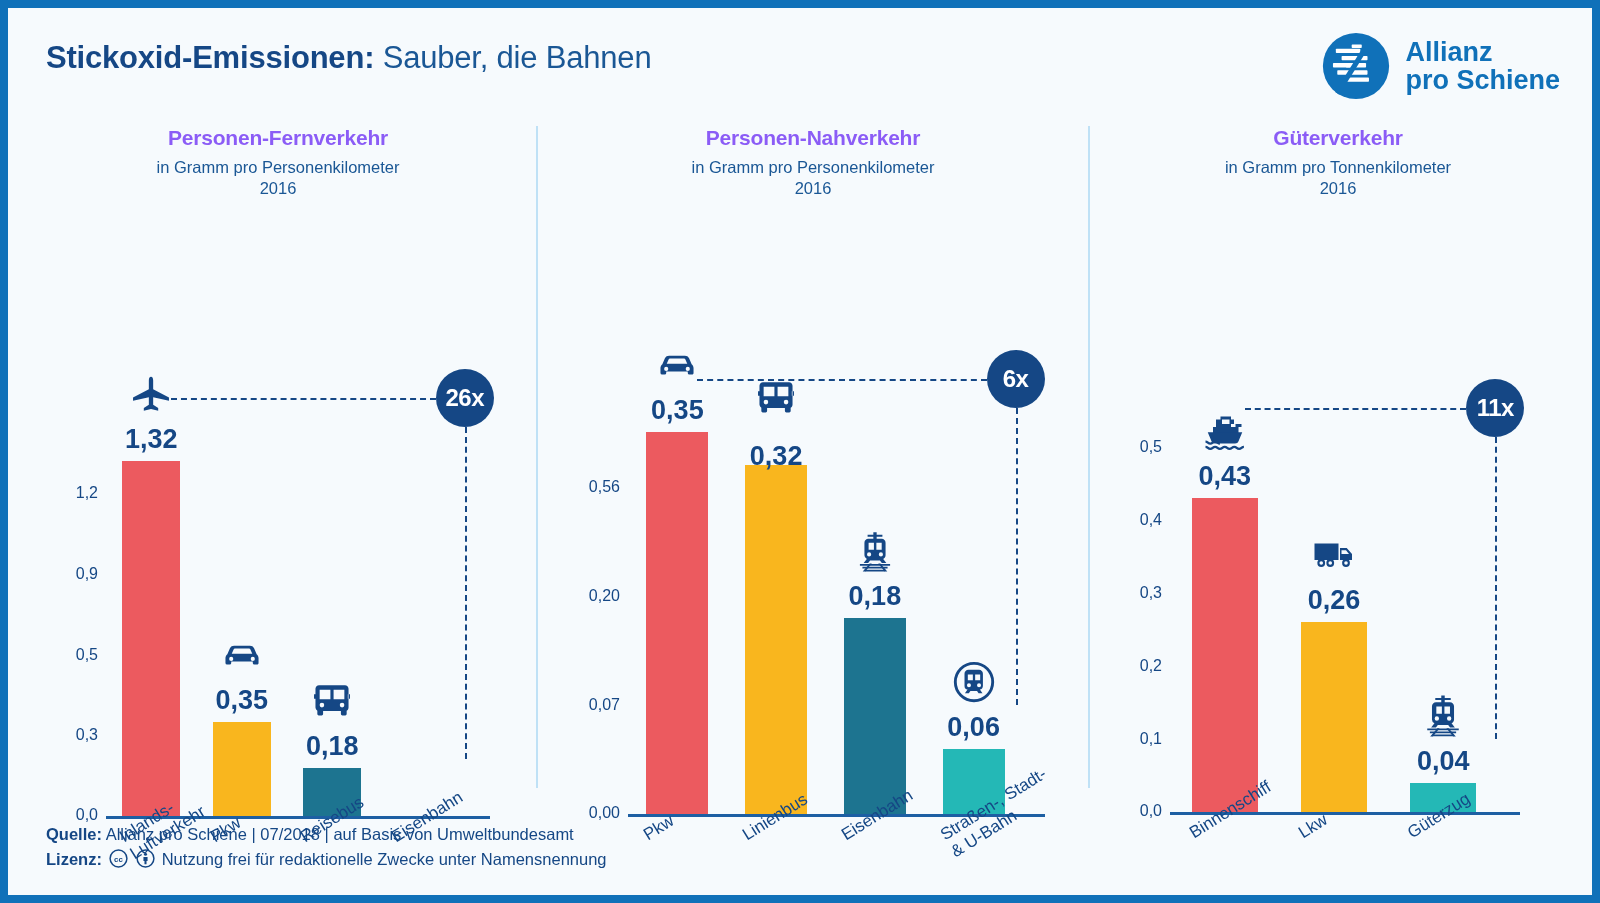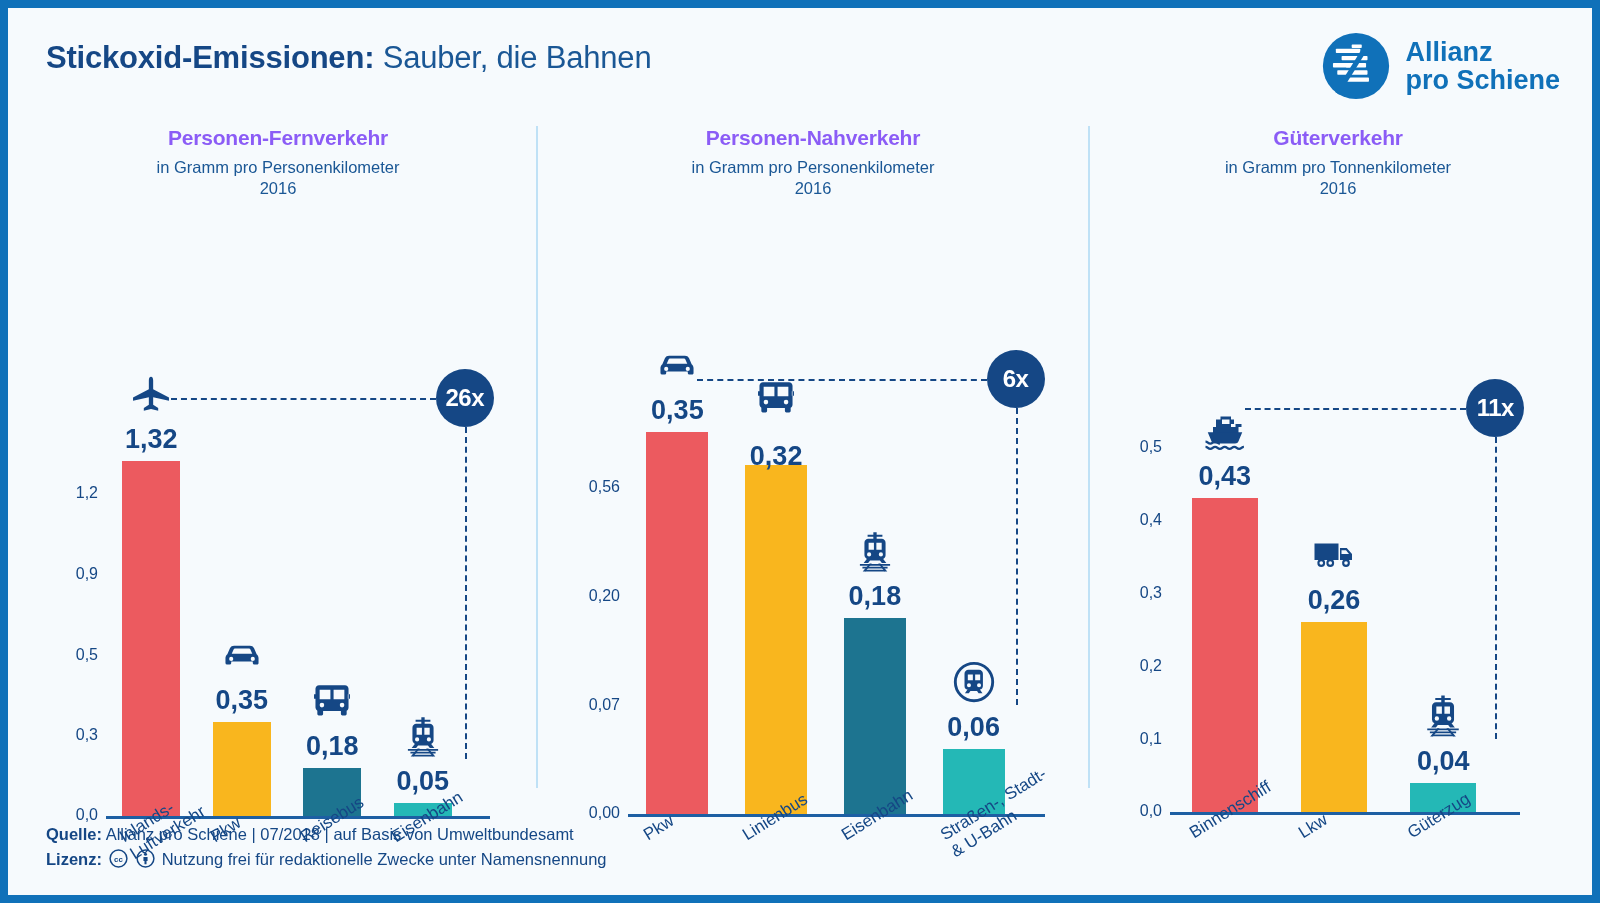--- a/index.html
+++ b/index.html
@@ -159,31 +159,20 @@
           <div class="bar-value" style="bottom: 54.4138px;">0,18</div>
           <div class="bar-icon" style="bottom: 92.4138px; height: 46px;"><svg width="46" height="46" viewBox="0 0 64 64">
               <g fill="#154785">
                 <path d="M14 10h36c2.8 0 5 2.2 5 5v26c0 2-1 3.6-2.6 4.4V50a2 2 0 0 1-2 2h-4a2 2 0 0 1-2-2v-4H19.6v4a2 2 0 0 1-2 2h-4a2 2 0 0 1-2-2v-4.6A5 5 0 0 1 9 41V15c0-2.8 2.2-5 5-5zm.8 6.4v13.2h15V16.4zm19.4 0v13.2h15V16.4zM10 22.5v6.5H7v-6.5zm44 0v6.5h3v-6.5zM18 34.5a3.2 3.2 0 1 0 0 6.4 3.2 3.2 0 0 0 0-6.4zm28 0a3.2 3.2 0 1 0 0 6.4 3.2 3.2 0 0 0 0-6.4z"></path>
               </g>
             </svg></div>
         </div>
         <div class="cat-label" style="left: 269.25px; top: 704px;">
           <div>Reisebus</div>
         </div>
-        <div style="position: absolute; left: 365.75px; top: 300px; width: 58px; height: 390px;">
-          <div class="bar" style="left: 0px; width: 58px; height: 13.4483px; background: rgb(36, 184, 182);"></div>
-          <div class="bar-value" style="bottom: 19.4483px;">0,05</div>
-          <div class="bar-icon" style="bottom: 57.4483px; height: 46px;"><svg width="46" height="46" viewBox="0 0 64 64">
-              <g fill="#154785">
-                <path d="M29.7 6h4.6v3.4h8v2.6h-8V15h7c3 0 5.4 2.4 5.4 5.4V38c0 2.3-1.4 4.2-3.3 5l4.4 5.6h-6.3l-2.6-3.4H25.1l-2.6 3.4h-6.3l4.4-5.6A5.4 5.4 0 0 1 17.3 38V20.4c0-3 2.4-5.4 5.4-5.4h7v-3h-8V9.4h8zm-6.6 14.6v9.8h7.4v-9.8zm10.8 0v9.8h7.4v-9.8zM23.8 33.8a2.9 2.9 0 1 0 0 5.8 2.9 2.9 0 0 0 0-5.8zm16.4 0a2.9 2.9 0 1 0 0 5.8 2.9 2.9 0 0 0 0-5.8z"></path>
-                <path d="M11 50h42v2.4H11zM14.5 54h35v2.4h-35zM18 58h28v2.4H18z"></path>
-                <path d="M24.5 49.5h3l-9 11h-3.6zM39.5 49.5h-3l9 11h3.6z"></path>
-              </g>
-            </svg></div>
-        </div>
         <div class="cat-label" style="left: 359.75px; top: 704px;">
           <div>Eisenbahn</div>
         </div>
         <div class="lead-h" style="left: 143.25px; width: 264.5px; top: 272px;"></div>
         <div class="lead-v" style="left: 436.75px; top: 301px; height: 331.552px;"></div>
         <div class="badge" style="left: 407.75px; top: 243px;">26x</div>
       </div>
     </div>
   <div class="panel" id="panel-1">
       <div class="panel-head">

